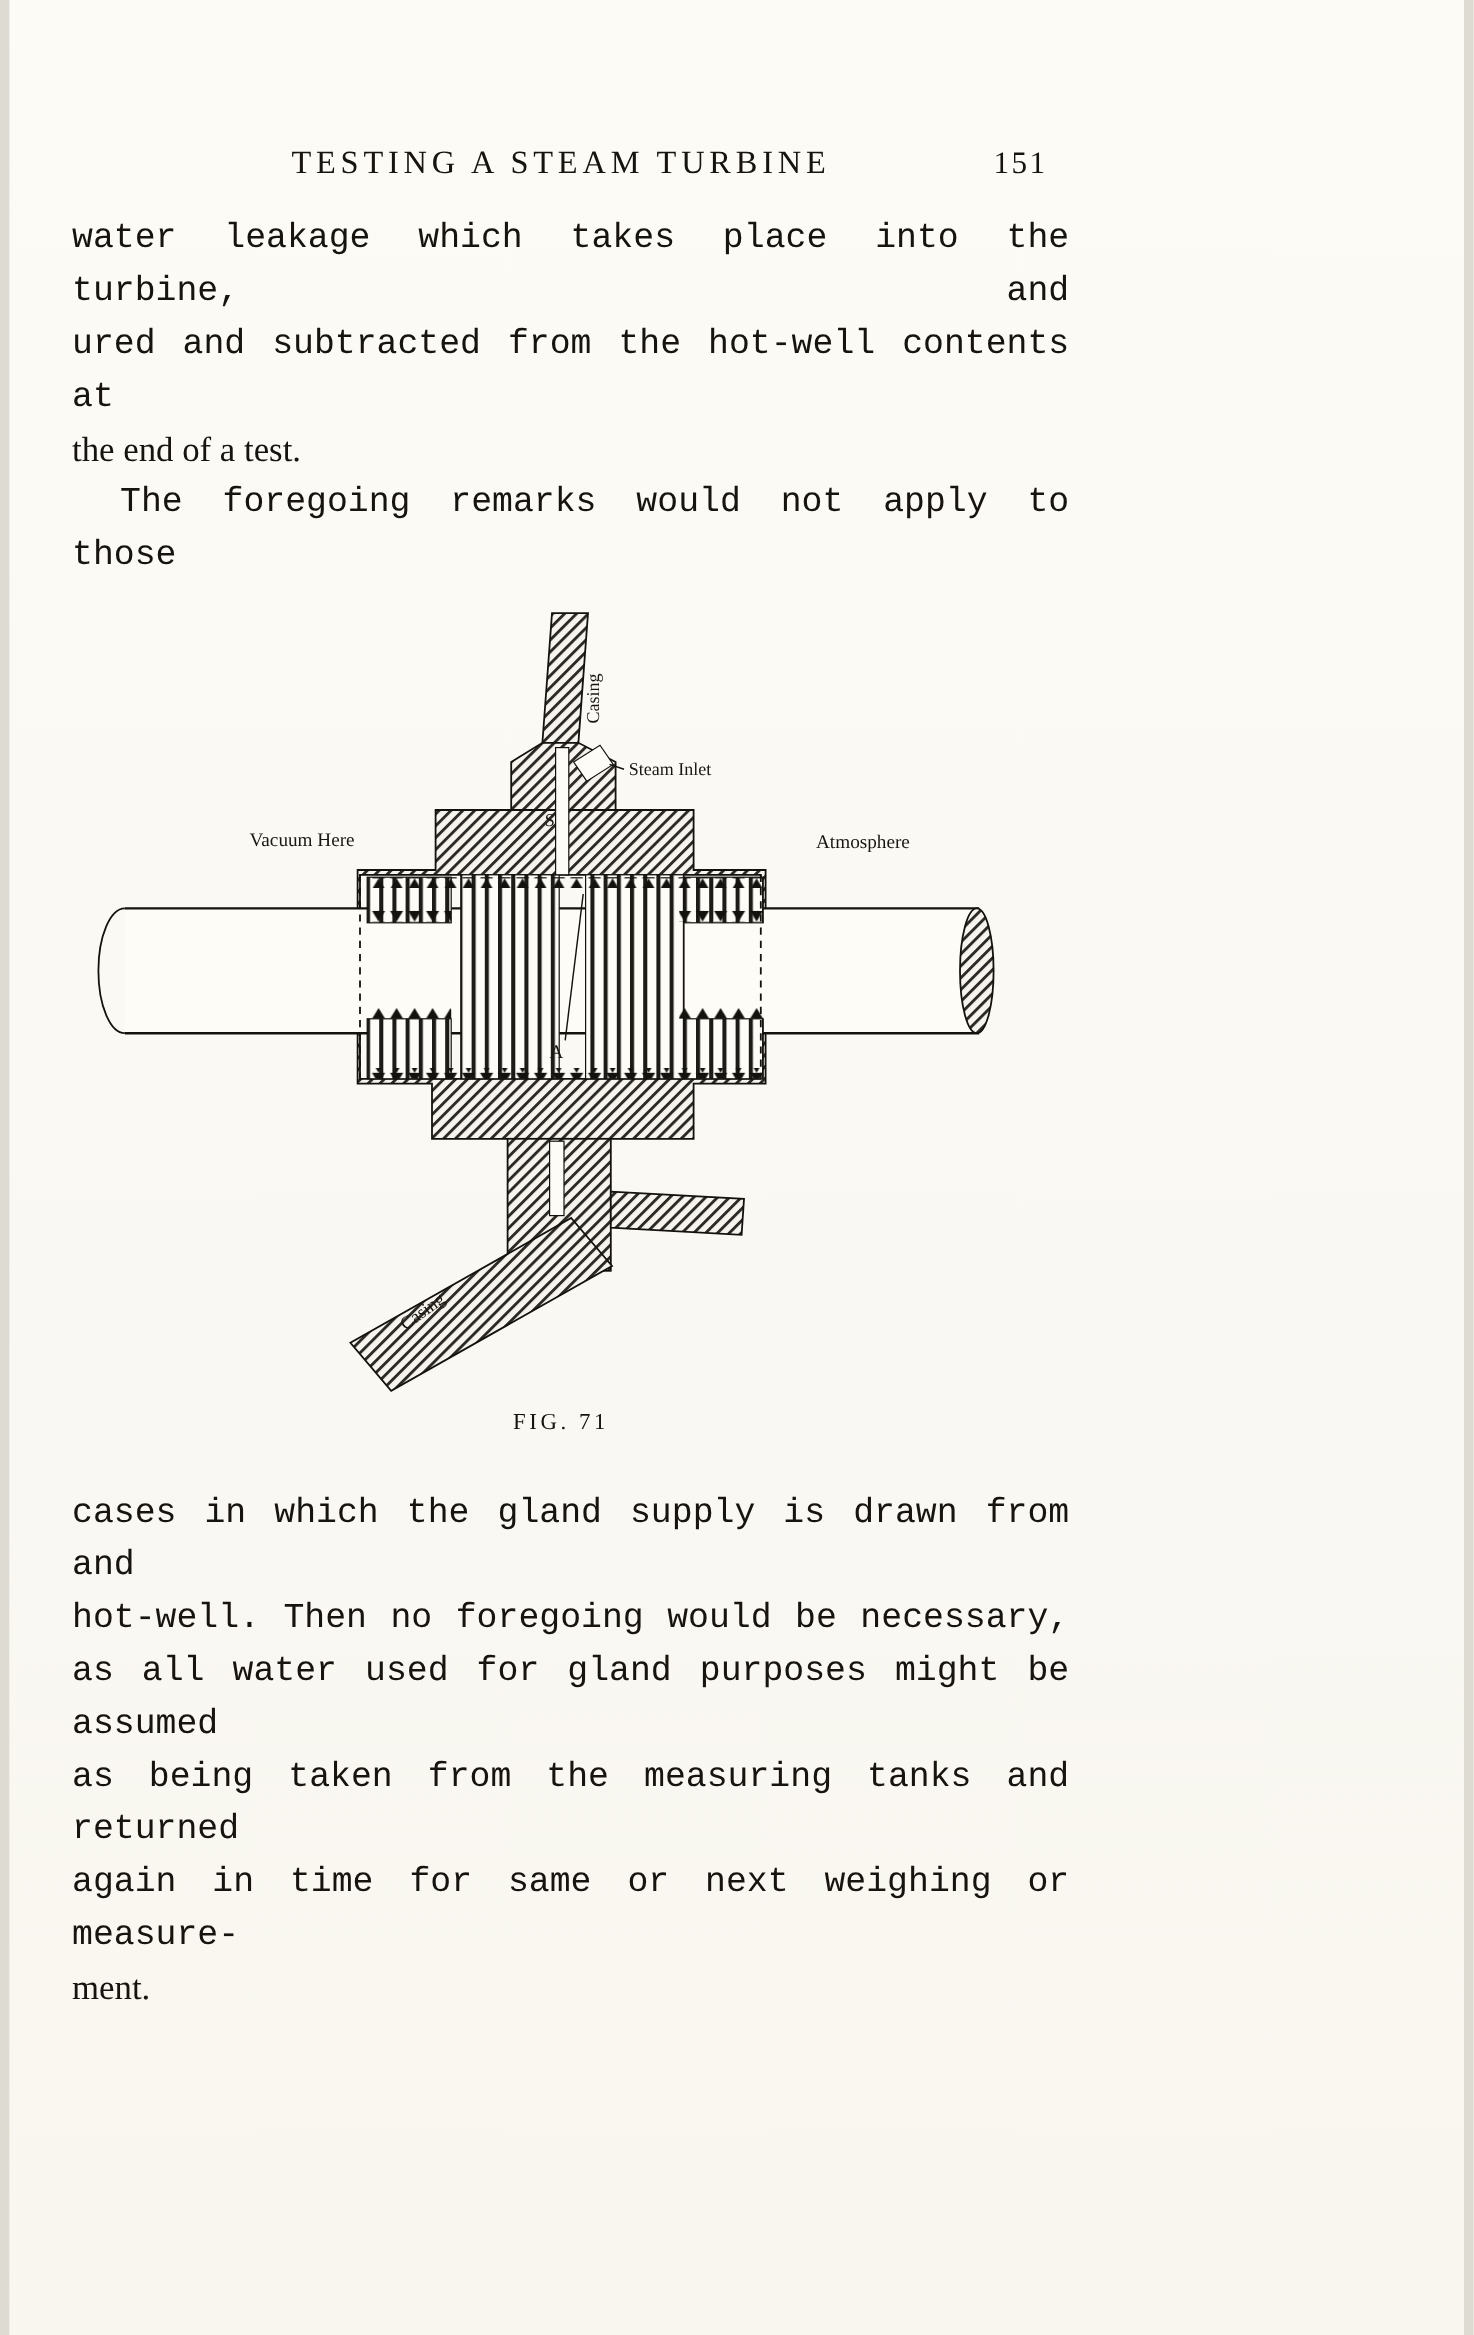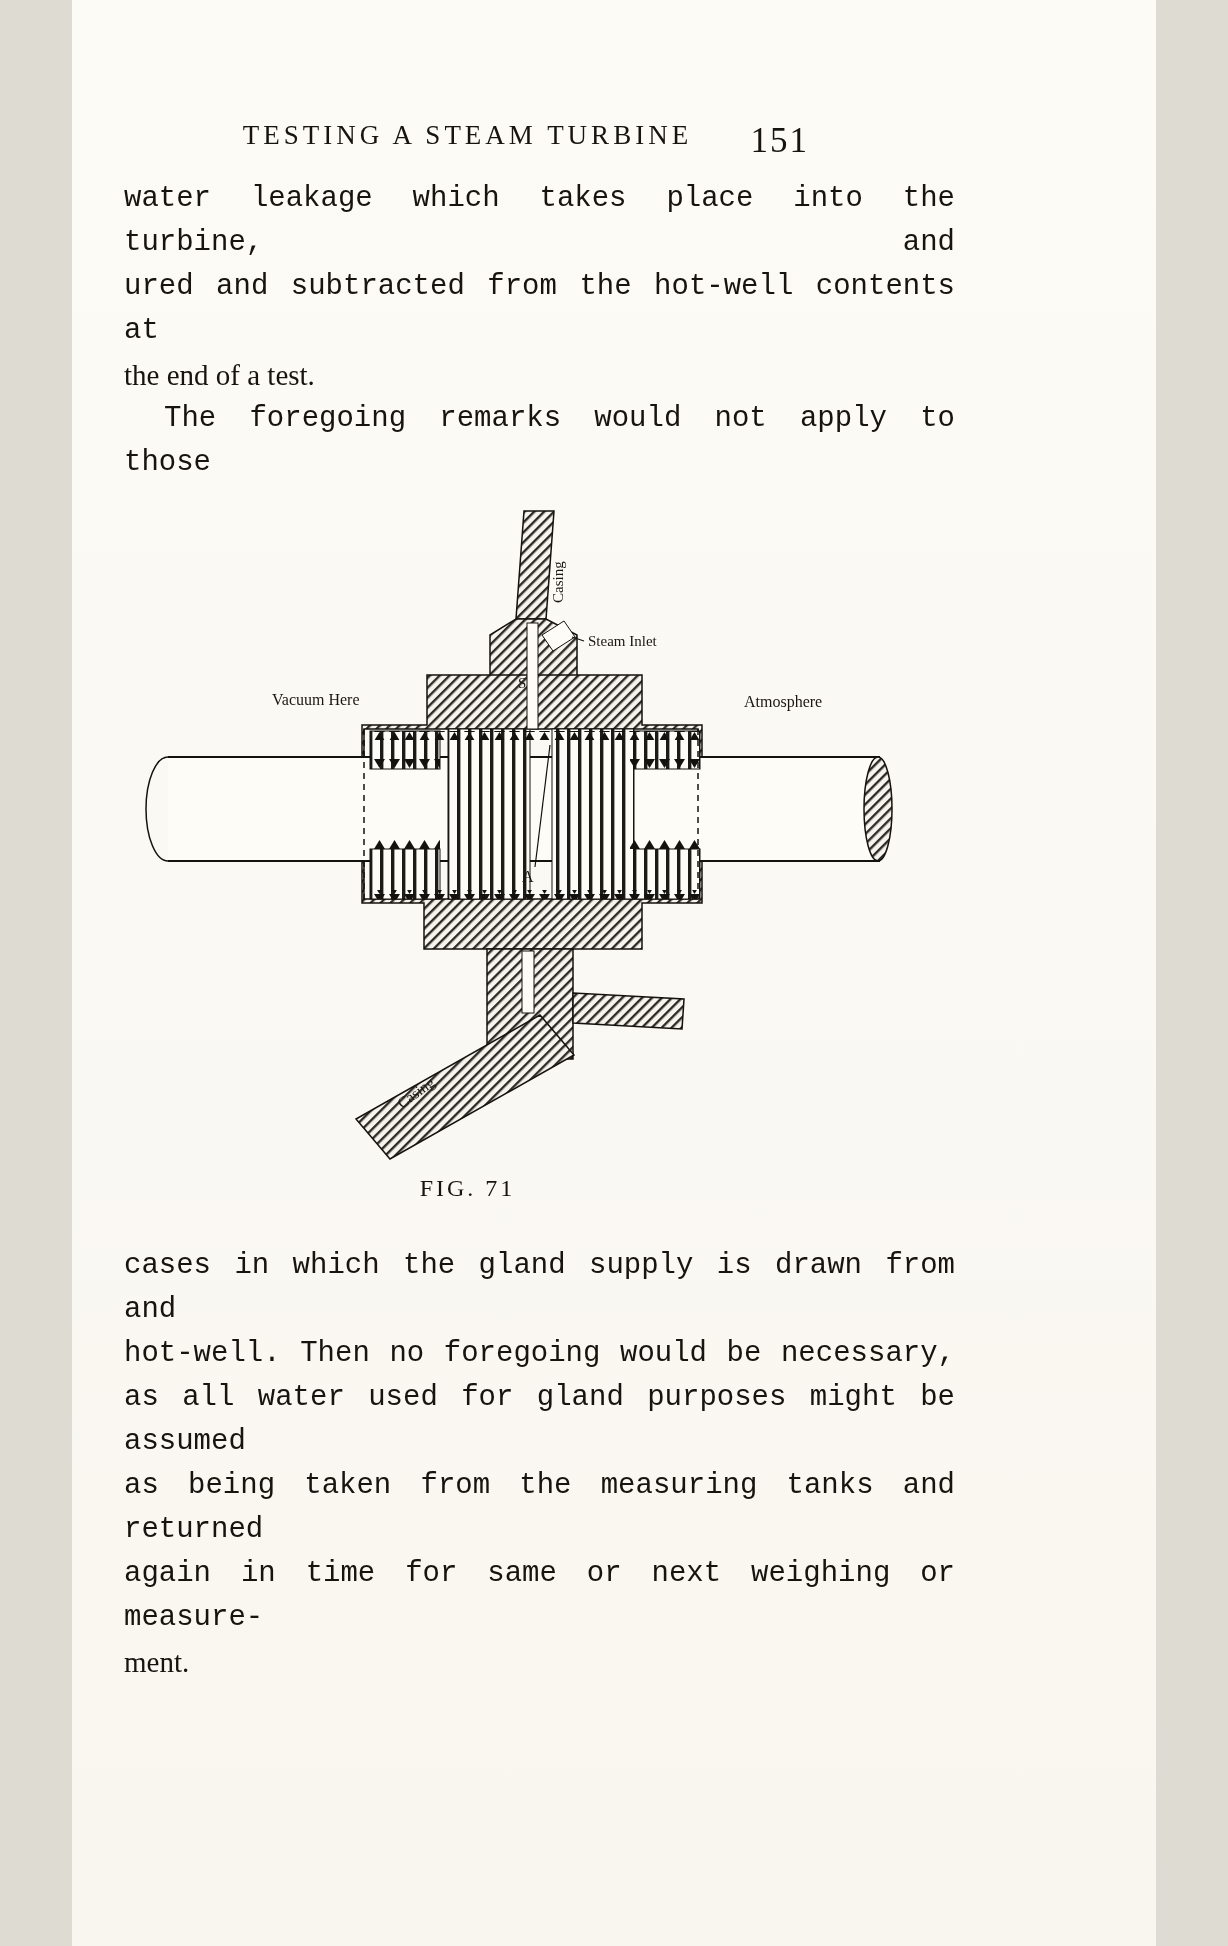--- a/index.html
+++ b/index.html
@@ -1,37 +1,37 @@
 <!DOCTYPE html>
 <html><head>
 <meta charset="utf-8">
 <style>
   html,body{margin:0;padding:0;}
   body{background:#dedbd3;}
   .page{
     position:relative;
-    width:1084px;height:1946px;
+    width:1212px;height:1946px;
     margin:0 auto;
     background:#fcfbf6;
     background-image:linear-gradient(180deg,#fcfbf6 0%,#faf8f2 60%,#f8f6ef 100%);
     box-sizing:border-box;
     padding:120px 345px 0 52px;
     font-family:"Liberation Serif","DejaVu Serif",serif;
     color:#17140f;
     overflow:hidden;
   }
   .header{position:relative;text-align:center;font-size:27px;letter-spacing:4px;margin-bottom:26px;white-space:nowrap;}
-  .pagenum{position:absolute;right:2px;top:1px;font-size:35px;letter-spacing:2px;}
+  .pagenum{position:absolute;right:2px;top:1px;font-size:26px;letter-spacing:2px;}
   .textblock{width:831px;}
   .line{font-size:29px;line-height:44px;text-align:justify;}
   .just{text-align-last:justify;font-family:Liberation Mono, monospace;}
   .indent{text-indent:40px;}
   .fig{margin:22px 0 0 -52px;width:1228px;height:660px;}
   .fig svg{display:block;}
-  .caption{text-align:center;font-size:24px;letter-spacing:3px;margin-top:8px;}
+  .caption{text-align:center;font-size:19px;letter-spacing:3px;margin-top:8px;}
   .p3{margin-top:42px;}
   .diag-label{font-family:"Liberation Serif","DejaVu Serif",serif;fill:#1a1712;}
 </style>
 </head>
 <body>
 
 <div class="page">
 
   <div class="header">
     <span>TESTING A STEAM TURBINE</span>

